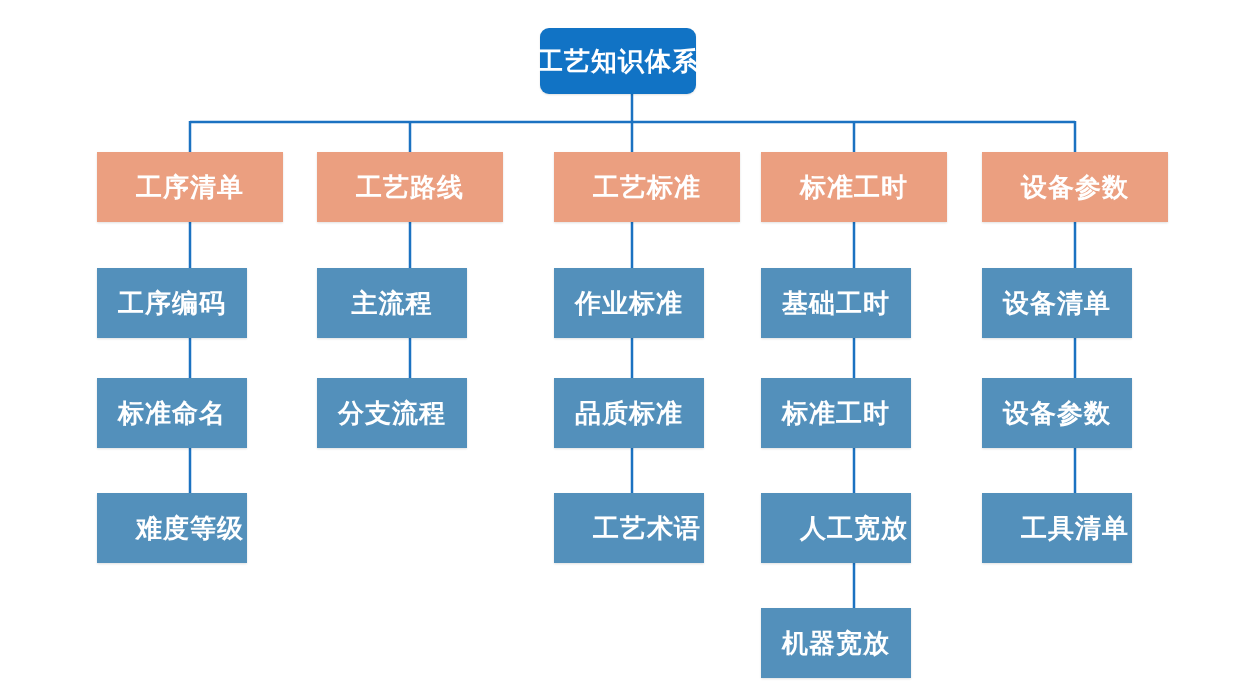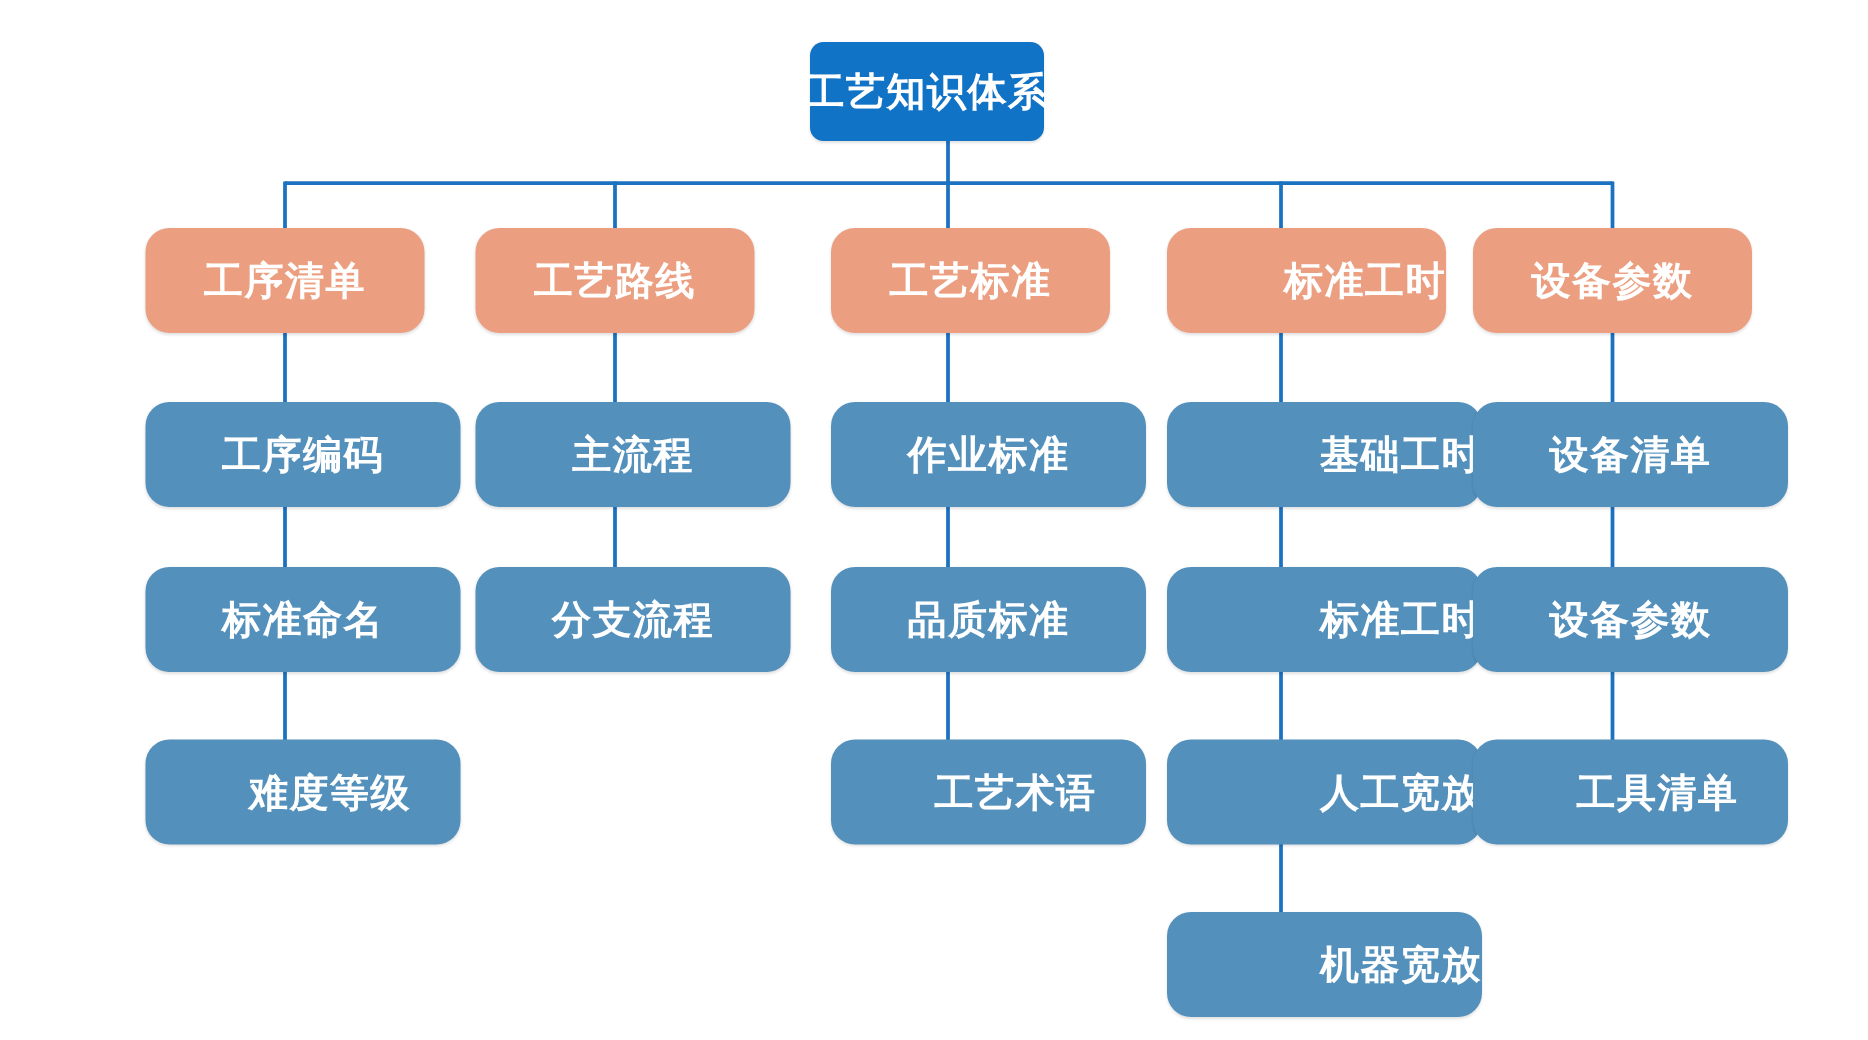--- a/index.html
+++ b/index.html
@@ -36,44 +36,44 @@
   .node {
     position: absolute;
     z-index: 2;
     display: flex;
     align-items: center;
     justify-content: center;
     color: var(--text);
     font-size: 26px;
     font-weight: 600;
     letter-spacing: 1px;
-    border-radius: 16px;
+    border-radius: 0;
     box-shadow: 0 1px 2px rgba(0,0,0,0.12);
     white-space: nowrap;
   }
   .node.root {
     left: 540px; top: 28px;
     width: 156px; height: 66px;
     background: var(--root-bg);
     border-radius: 9px;
   }
   .node.branch {
     top: 152px;
     width: 186px; height: 70px;
     background: var(--header-bg);
   }
   .node.leaf {
-    width: 210px; height: 70px;
+    width: 150px; height: 70px;
     background: var(--child-bg);
   }
   
   .col1 { left: 97px; }
   .col2 { left: 317px; justify-content: center; }
   .col3 { left: 539px; margin-left: 15px; }
-  .col4 { left: 778px; justify-content: flex-end; }
+  .col4 { left: 761px; }
   .col5 { left: 982px; }
   
   .row1 { top: 268px; }
   .row2 { top: 378px; }
   .row3 { top: 493px; padding-left: 36px; }
   .row4 { top: 608px; }
 </style>
 </head>
 <body>
 

